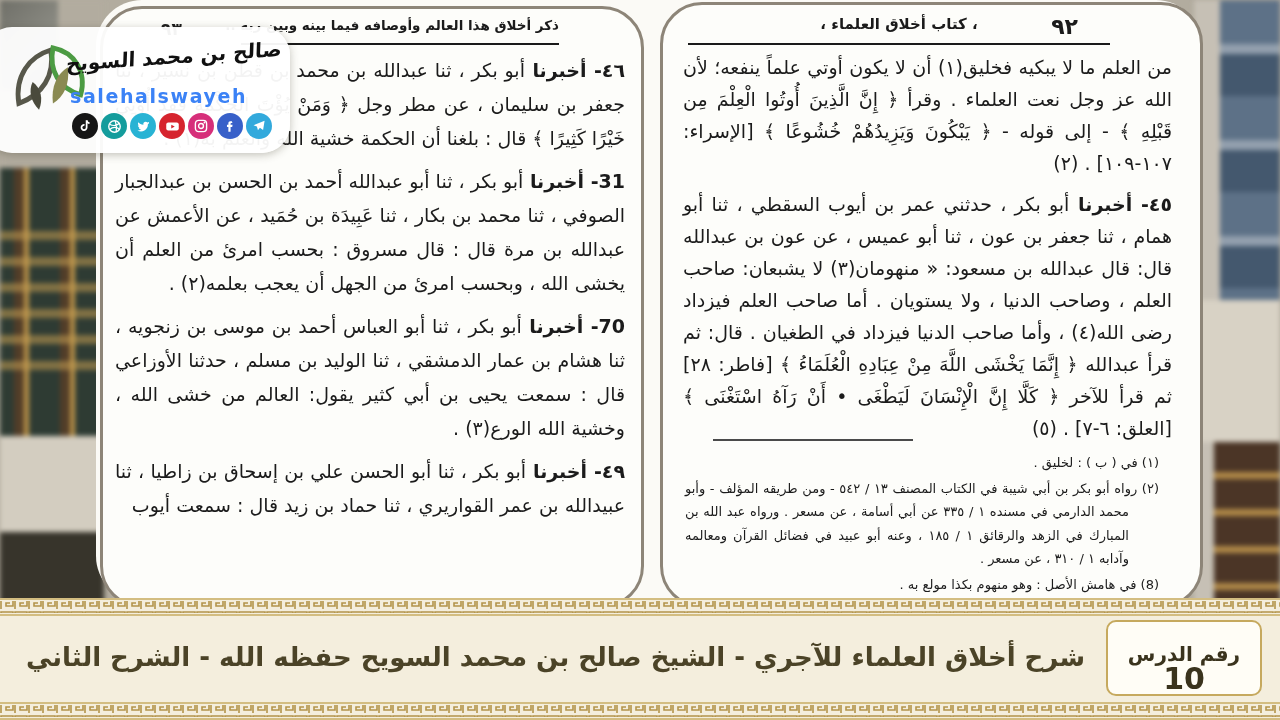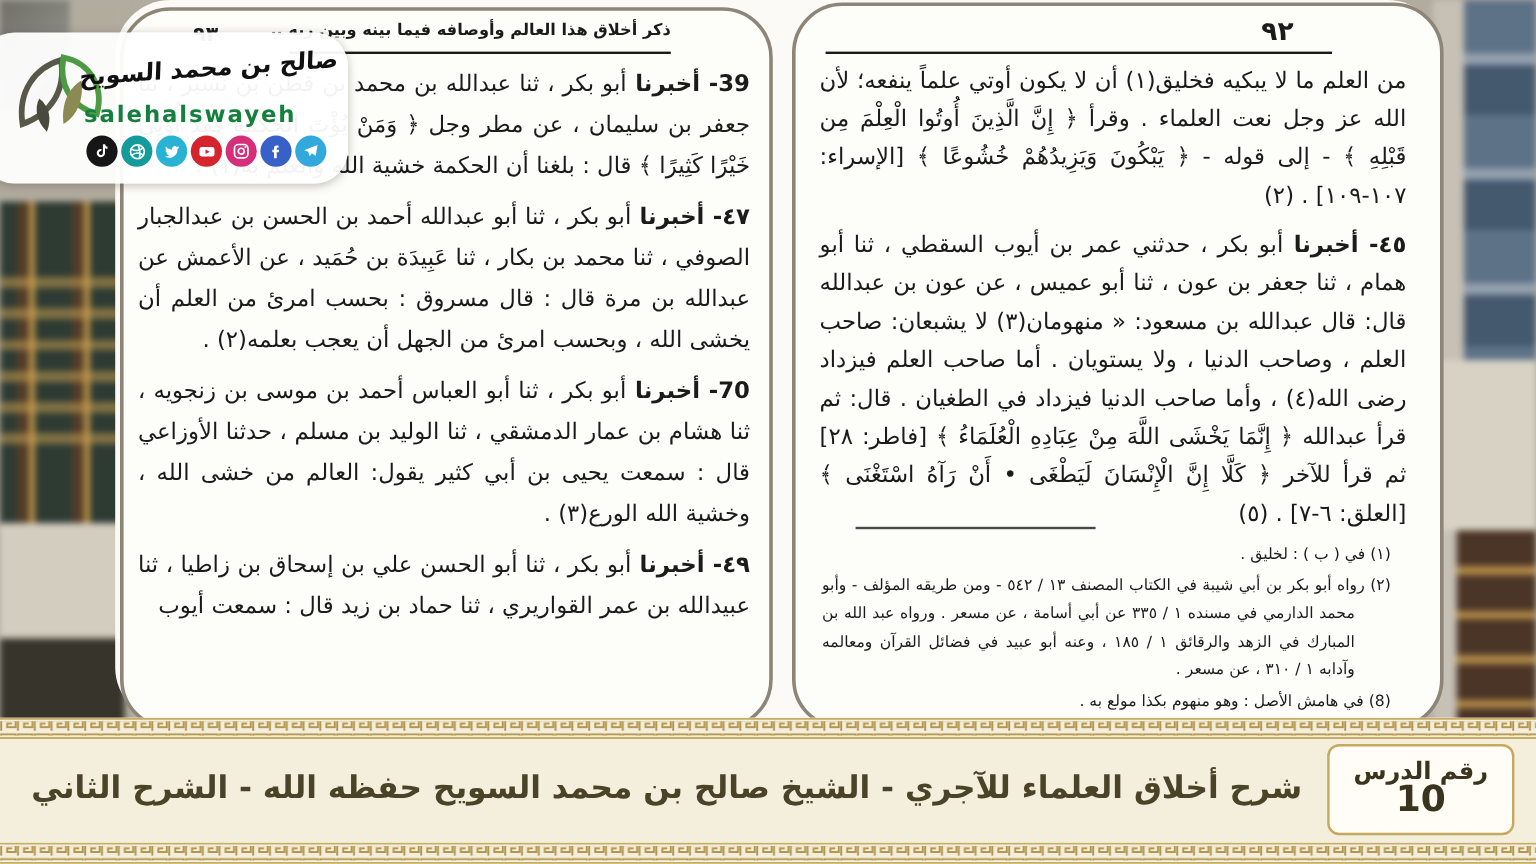--- a/index.html
+++ b/index.html
@@ -43,37 +43,37 @@
   .fnsep{position:absolute;left:50px;top:434px;width:200px;border-top:2px solid #4a4a4a;}
   .footnotes{position:absolute;left:22px;right:30px;top:446px;direction:rtl;text-align:justify;
       font-size:13px;line-height:23.5px;font-weight:500;}
   .fn{margin:0 0 2px 0;padding-right:41px;text-indent:-30px;}
   
   #badge{left:-16px;top:27px;width:306px;height:126px;background:rgba(255,255,255,.95);
       border-radius:28px;z-index:5;box-shadow:0 2px 8px rgba(60,55,40,.3);}
   #badge .logo{position:absolute;left:22px;top:6px;}
   #badge .sig{position:absolute;left:122px;top:16px;width:176px;font-size:20px;font-weight:bold;
       color:#101010;direction:rtl;text-align:center;transform:rotate(-4deg) skewX(-6deg);white-space:nowrap;}
-  #badge .handle{position:absolute;left:86px;top:58px;font-size:19px;font-weight:bold;color:#15803d;
+  #badge .handle{position:absolute;left:86px;top:58px;font-size:19px;font-weight:bold;color:#3b82f6;
       letter-spacing:1.6px;}
   #badge .icons{position:absolute;left:88px;top:86px;display:flex;gap:3px;}
   .sicon{width:26px;height:26px;border-radius:50%;display:inline-flex;align-items:center;
       justify-content:center;color:#fff;}
   .sicon svg{display:block;}
   
   #banner{left:0;top:598px;width:1280px;height:122px;background:#f4eedd;z-index:6;}
   #banner .meander{position:absolute;left:0;width:1280px;height:18px;}
   #banner .m-top{top:0;}
   #banner .m-bot{bottom:0;}
   #banner .title{position:absolute;right:185px;left:16px;top:24px;height:70px;display:flex;
       align-items:center;justify-content:center;direction:rtl;
       font-size:26px;font-weight:bold;color:#4b4327;white-space:nowrap;}
   #lesson-box{position:absolute;right:18px;top:22px;width:152px;height:72px;background:#fffdf6;
       border:2px solid #c6a95e;border-radius:10px;text-align:center;direction:rtl;color:#3a331d;}
-  #lesson-box .lbl{font-size:20px;font-weight:bold;margin-top:8px;line-height:24px;}
+  #lesson-box .lbl{font-size:20px;font-weight:bold;margin-top:20px;line-height:24px;}
   #lesson-box .num{font-size:30px;font-weight:bold;line-height:26px;}
 </style>
 </head>
 <body>
 
 <div id="bg">
   <div class="abs shelfL">
     <div class="abs photo"></div>
     <div class="abs books1"></div>
     <div class="abs gold"></div>
@@ -88,29 +88,30 @@
 </div>
 
 <div class="abs" id="paper-backdrop"></div>
 
 <div class="abs page" id="page-left">
   <span class="pl-header-num">٩٣</span>
   <div class="pl-header">
     <div class="ttl">ذكر أخلاق هذا العالم وأوصافه فيما بينه وبين ربه ..</div>
   </div>
   <div class="body-text">
-      <p class="para"><b>39- أخبرنا </b>أبو بكر ، ثنا عبدالله بن محمد بن قطن بن نسير ، ثنا جعفر بن سليمان ، عن مطر وجل ﴿ وَمَنْ يُؤْتَ الْحِكْمَةَ فَقَدْ أُوتِيَ خَيْرًا كَثِيرًا ﴾ قال : بلغنا أن الحكمة خشية الله والعلم به(١) .</p>
-      <p class="para"><b>٤٧- أخبرنا </b>أبو بكر ، ثنا أبو عبدالله أحمد بن الحسن بن عبدالجبار الصوفي ، ثنا محمد بن بكار ، ثنا عَبِيدَة بن حُمَيد ، عن الأعمش عن عبدالله بن مرة قال : قال مسروق : بحسب امرئ من العلم أن يخشى الله ، وبحسب امرئ من الجهل أن يعجب بعلمه(٢) .</p>
+      <p class="para"><b>٤٦- أخبرنا </b>أبو بكر ، ثنا عبدالله بن محمد بن قطن بن نسير ، ثنا جعفر بن سليمان ، عن مطر وجل ﴿ وَمَنْ يُؤْتَ الْحِكْمَةَ فَقَدْ أُوتِيَ خَيْرًا كَثِيرًا ﴾ قال : بلغنا أن الحكمة خشية الله والعلم به(١) .</p>
+      <p class="para"><b>31- أخبرنا </b>أبو بكر ، ثنا أبو عبدالله أحمد بن الحسن بن عبدالجبار الصوفي ، ثنا محمد بن بكار ، ثنا عَبِيدَة بن حُمَيد ، عن الأعمش عن عبدالله بن مرة قال : قال مسروق : بحسب امرئ من العلم أن يخشى الله ، وبحسب امرئ من الجهل أن يعجب بعلمه(٢) .</p>
       <p class="para"><b>70- أخبرنا </b>أبو بكر ، ثنا أبو العباس أحمد بن موسى بن زنجويه ، ثنا هشام بن عمار الدمشقي ، ثنا الوليد بن مسلم ، حدثنا الأوزاعي قال : سمعت يحيى بن أبي كثير يقول: العالم من خشى الله ، وخشية الله الورع(٣) .</p>
       <p class="para"><b>٤٩- أخبرنا </b>أبو بكر ، ثنا أبو الحسن علي بن إسحاق بن زاطيا ، ثنا عبيدالله بن عمر القواريري ، ثنا حماد بن زيد قال : سمعت أيوب</p>
     </div>
 </div>
 
 <div class="abs page" id="page-right">
   <div class="pr-header">
+    <div class="ttl">، كتاب أخلاق العلماء ،</div>
     <span class="num">٩٢</span>
   </div>
   <div class="body-text">
       <p class="para">من العلم ما لا يبكيه فخليق(١) أن لا يكون أوتي علماً ينفعه؛ لأن الله عز وجل نعت العلماء . وقرأ ﴿ إِنَّ الَّذِينَ أُوتُوا الْعِلْمَ مِن قَبْلِهِ ﴾ - إلى قوله - ﴿ يَبْكُونَ وَيَزِيدُهُمْ خُشُوعًا ﴾ [الإسراء: ١٠٧-١٠٩] . (٢)</p>
       <p class="para"><b>٤٥- أخبرنا </b>أبو بكر ، حدثني عمر بن أيوب السقطي ، ثنا أبو همام ، ثنا جعفر بن عون ، ثنا أبو عميس ، عن عون بن عبدالله قال: قال عبدالله بن مسعود: « منهومان(٣) لا يشبعان: صاحب العلم ، وصاحب الدنيا ، ولا يستويان . أما صاحب العلم فيزداد رضى الله(٤) ، وأما صاحب الدنيا فيزداد في الطغيان . قال: ثم قرأ عبدالله ﴿ إِنَّمَا يَخْشَى اللَّهَ مِنْ عِبَادِهِ الْعُلَمَاءُ ﴾ [فاطر: ٢٨] ثم قرأ للآخر ﴿ كَلَّا إِنَّ الْإِنْسَانَ لَيَطْغَى • أَنْ رَآهُ اسْتَغْنَى ﴾ [العلق: ٦-٧] . (٥)</p>
     </div>
   <div class="fnsep"></div>
   <div class="footnotes">
       <p class="fn">(١) في ( ب ) : لخليق .</p>
       <p class="fn">(٢) رواه أبو بكر بن أبي شيبة في الكتاب المصنف ١٣ / ٥٤٢ - ومن طريقه المؤلف - وأبو محمد الدارمي في مسنده ١ / ٣٣٥ عن أبي أسامة ، عن مسعر . ورواه عبد الله بن المبارك في الزهد والرقائق ١ / ١٨٥ ، وعنه أبو عبيد في فضائل القرآن ومعالمه وآدابه ١ / ٣١٠ ، عن مسعر .</p>

